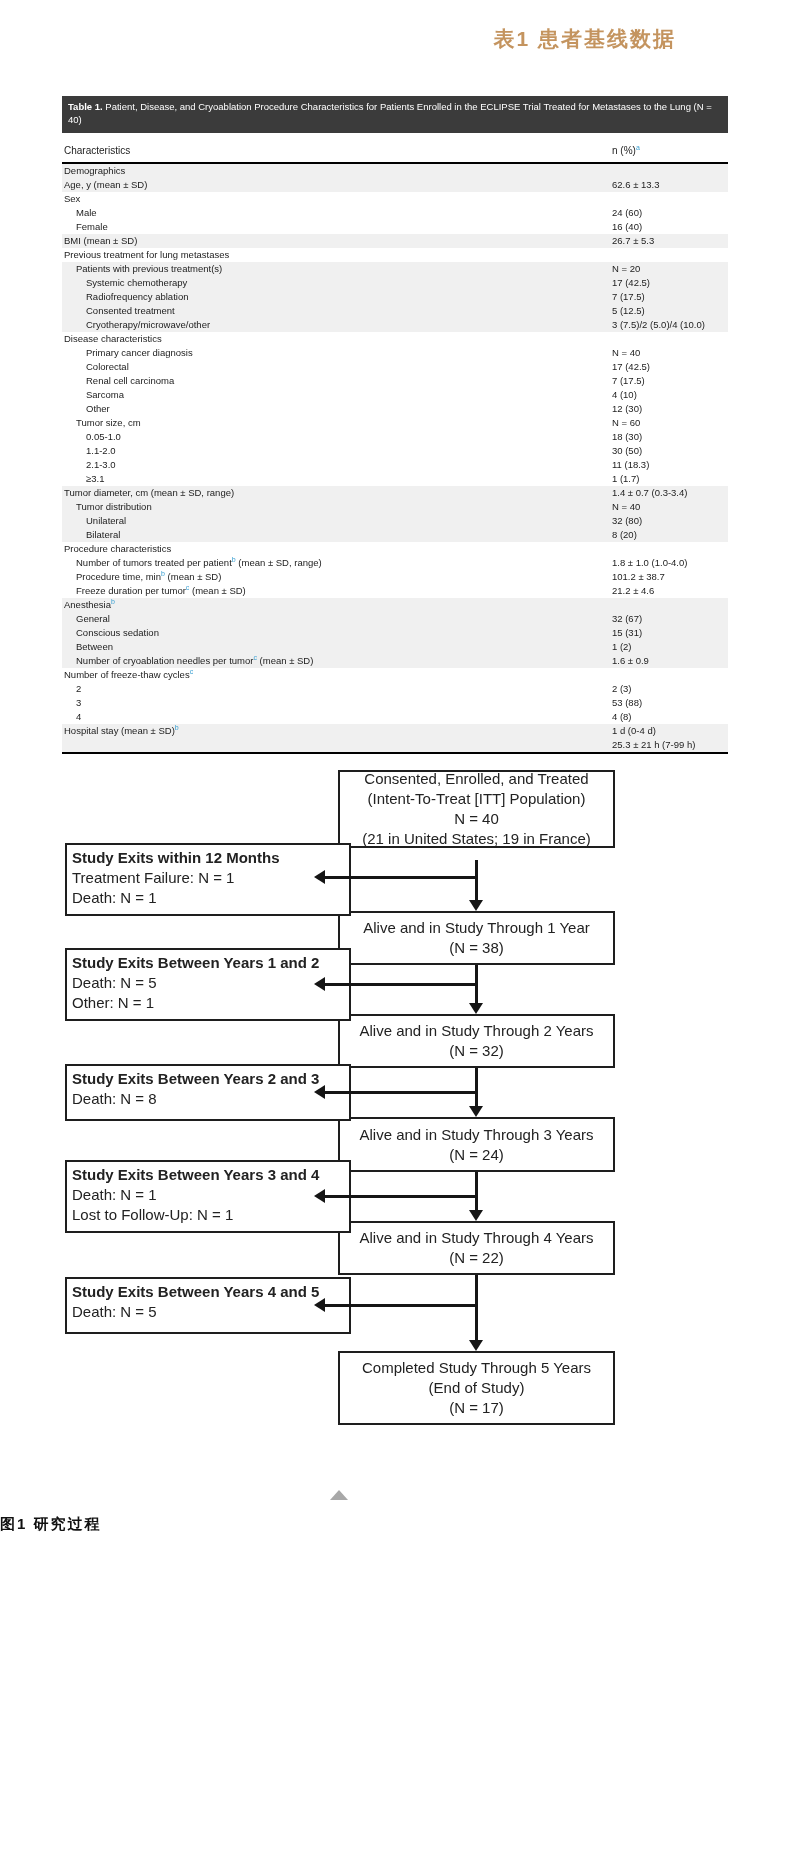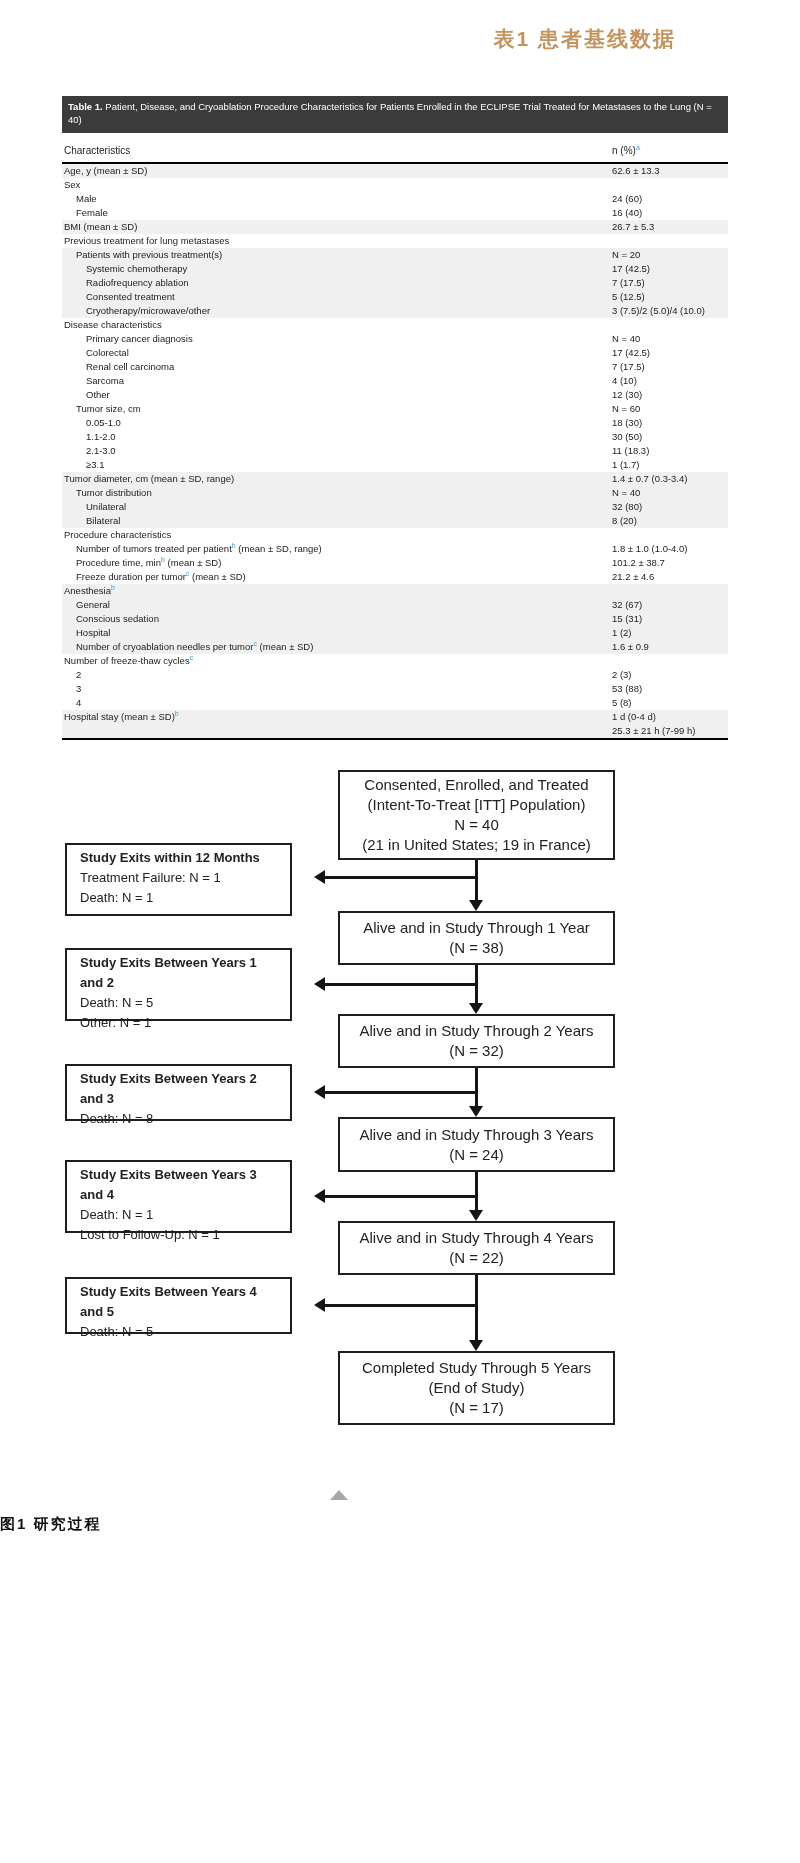--- a/index.html
+++ b/index.html
@@ -42,23 +42,23 @@
   sup.tsup { color:#3a9fd1; font-size:7px; line-height:0; }
 
   
   .mbox {
     position:absolute; left:338px; width:277px; box-sizing:border-box;
     border:2.5px solid #1e1e1e; background:#fff;
     display:flex; flex-direction:column; justify-content:center; align-items:center;
     text-align:center; font-size:15px; line-height:20px; color:#222;
   }
   .ebox {
-    position:absolute; left:65px; width:227px; box-sizing:border-box;
+    position:absolute; left:65px; width:286px; box-sizing:border-box;
     border:2.5px solid #1e1e1e; background:#fff;
-    padding:3px 13px 4px; font-size:13px; line-height:20px; color:#222;
+    padding:3px 5px 4px; font-size:15px; line-height:20px; color:#222;
   }
   .ebox .ttl { display:block; font-weight:bold; }
   .ebox .det { display:block; }
   .vline { position:absolute; left:475px; width:3px; background:#151515; }
   .hline { position:absolute; height:3px; background:#151515; left:324px; width:153px; }
   .arr-down {
     position:absolute; left:469px; width:0; height:0;
     border-left:7px solid transparent; border-right:7px solid transparent;
     border-top:11px solid #151515;
   }
@@ -83,20 +83,21 @@
 
   <div class="tbl">
     <div class="tbl-caption">
       <b>Table 1.</b><span> Patient, Disease, and Cryoablation Procedure Characteristics for Patients Enrolled in the ECLIPSE Trial Treated for Metastases to the Lung (N = 40)</span>
     </div>
     <div class="tbl-colhead">
       <span class="left">Characteristics</span>
       <span class="right"><span>n (%)</span><sup class="tsup">a</sup></span>
     </div>
     <div class="tbl-body" id="table-body">
+        <div class="trow ind0 shaded"><span class="tlabel">Demographics</span></div>
         <div class="trow ind0 shaded"><span class="tlabel">Age, y (mean ± SD)</span><span class="tvalue">62.6 ± 13.3</span></div>
         <div class="trow ind0"><span class="tlabel">Sex</span></div>
         <div class="trow ind1"><span class="tlabel">Male</span><span class="tvalue">24 (60)</span></div>
         <div class="trow ind1"><span class="tlabel">Female</span><span class="tvalue">16 (40)</span></div>
         <div class="trow ind0 shaded"><span class="tlabel">BMI (mean ± SD)</span><span class="tvalue">26.7 ± 5.3</span></div>
         <div class="trow ind0"><span class="tlabel">Previous treatment for lung metastases</span></div>
         <div class="trow ind1 shaded"><span class="tlabel">Patients with previous treatment(s)</span><span class="tvalue">N = 20</span></div>
         <div class="trow ind2 shaded"><span class="tlabel">Systemic chemotherapy</span><span class="tvalue">17 (42.5)</span></div>
         <div class="trow ind2 shaded"><span class="tlabel">Radiofrequency ablation</span><span class="tvalue">7 (17.5)</span></div>
         <div class="trow ind2 shaded"><span class="tlabel">Consented treatment</span><span class="tvalue">5 (12.5)</span></div>
@@ -116,34 +117,34 @@
         <div class="trow ind1 shaded"><span class="tlabel">Tumor distribution</span><span class="tvalue">N = 40</span></div>
         <div class="trow ind2 shaded"><span class="tlabel">Unilateral</span><span class="tvalue">32 (80)</span></div>
         <div class="trow ind2 shaded"><span class="tlabel">Bilateral</span><span class="tvalue">8 (20)</span></div>
         <div class="trow ind0"><span class="tlabel">Procedure characteristics</span></div>
         <div class="trow ind1"><span class="tlabel">Number of tumors treated per patient<sup class="tsup">b</sup> (mean ± SD, range)</span><span class="tvalue">1.8 ± 1.0 (1.0-4.0)</span></div>
         <div class="trow ind1"><span class="tlabel">Procedure time, min<sup class="tsup">b</sup> (mean ± SD)</span><span class="tvalue">101.2 ± 38.7</span></div>
         <div class="trow ind1"><span class="tlabel">Freeze duration per tumor<sup class="tsup">c</sup> (mean ± SD)</span><span class="tvalue">21.2 ± 4.6</span></div>
         <div class="trow ind0 shaded"><span class="tlabel">Anesthesia<sup class="tsup">b</sup></span></div>
         <div class="trow ind1 shaded"><span class="tlabel">General</span><span class="tvalue">32 (67)</span></div>
         <div class="trow ind1 shaded"><span class="tlabel">Conscious sedation</span><span class="tvalue">15 (31)</span></div>
-        <div class="trow ind1 shaded"><span class="tlabel">Hospital</span><span class="tvalue">1 (2)</span></div>
+        <div class="trow ind1 shaded"><span class="tlabel">Between</span><span class="tvalue">1 (2)</span></div>
         <div class="trow ind1 shaded"><span class="tlabel">Number of cryoablation needles per tumor<sup class="tsup">c</sup> (mean ± SD)</span><span class="tvalue">1.6 ± 0.9</span></div>
         <div class="trow ind0"><span class="tlabel">Number of freeze-thaw cycles<sup class="tsup">c</sup></span></div>
         <div class="trow ind1"><span class="tlabel">2</span><span class="tvalue">2 (3)</span></div>
         <div class="trow ind1"><span class="tlabel">3</span><span class="tvalue">53 (88)</span></div>
-        <div class="trow ind1"><span class="tlabel">4</span><span class="tvalue">5 (8)</span></div>
+        <div class="trow ind1"><span class="tlabel">4</span><span class="tvalue">4 (8)</span></div>
         <div class="trow ind0 shaded"><span class="tlabel">Hospital stay (mean ± SD)<sup class="tsup">b</sup></span><span class="tvalue">1 d (0-4 d)</span></div>
         <div class="trow ind0 shaded"><span class="tlabel"></span><span class="tvalue">25.3 ± 21 h (7-99 h)</span></div>
       </div>
   </div>
 
   <div>
 
-    <div class="mbox" style="top:770px;height:90px;">
+    <div class="mbox" style="top:770px;height:78px;">
       <span>Consented, Enrolled, and Treated</span>
       <span>(Intent-To-Treat [ITT] Population)</span>
       <span>N = 40</span>
       <span>(21 in United States; 19 in France)</span>
     </div>
     <div class="mbox" style="top:911px;height:54px;">
       <span>Alive and in Study Through 1 Year</span>
       <span>(N = 38)</span>
     </div>
     <div class="mbox" style="top:1014px;height:54px;">

